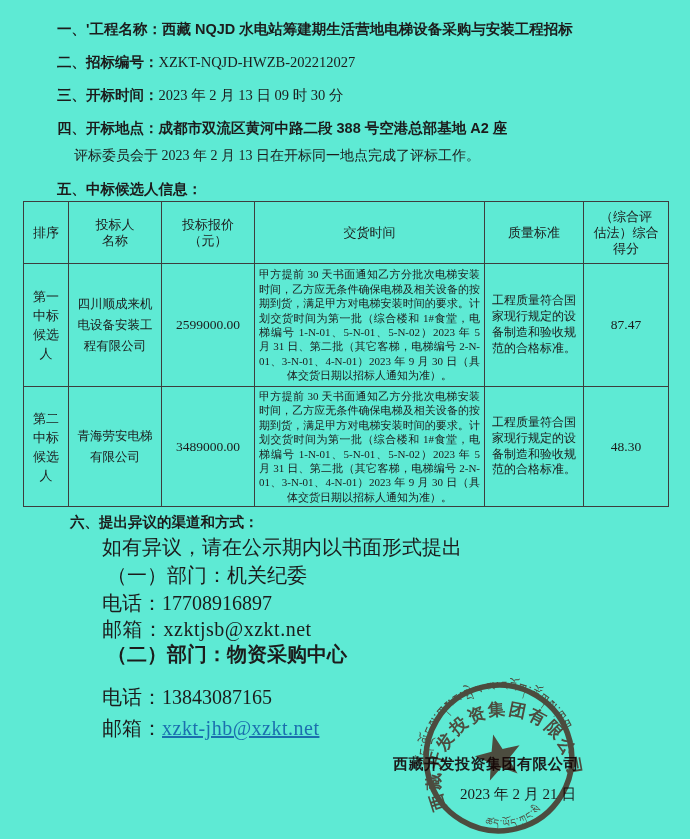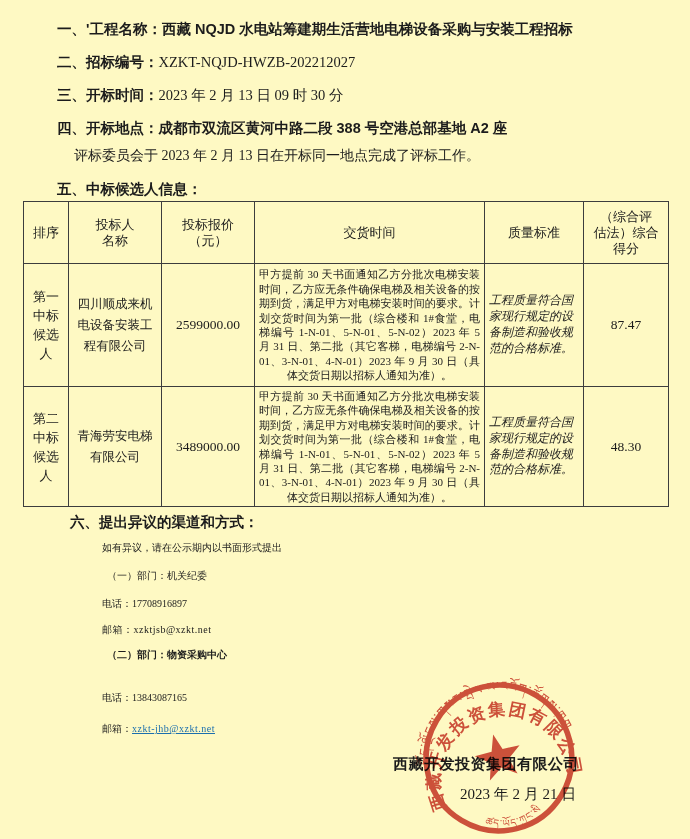--- a/index.html
+++ b/index.html
@@ -1,18 +1,18 @@
 <!DOCTYPE html>
 <html><head>
 <meta charset="utf-8">
 <style>
   html,body{margin:0;padding:0;background:#e8e8e8;}
   .page{
     position:relative;width:690px;height:839px;margin:0 auto;
-    background:#fef9c3;color:#1c1c1c;overflow:hidden;
+    background:#5eead4;color:#1c1c1c;overflow:hidden;
     font-family:"Liberation Serif","DejaVu Serif",serif;
   }
   
   .item{margin:0 0 15px 57px;font-size:14.5px;line-height:18px;}
   .item-label{font-weight:bold;font-family:"Liberation Sans","DejaVu Sans",sans-serif;}
   .val-bold{font-weight:bold;font-family:"Liberation Sans","DejaVu Sans",sans-serif;}
   .item-first{margin-top:20px;}
   .item-four{margin-bottom:0;}
   .cont-line{margin:10px 0 0 74px;font-size:14px;line-height:18px;}
   .item-five{margin-top:15px;margin-bottom:0;}
@@ -20,25 +20,25 @@
   table.bid{border-collapse:collapse;table-layout:fixed;width:645px;margin:3px 0 0 23px;}
   table.bid td,table.bid th{border:1px solid #3d3d3d;padding:2px 4px;font-weight:normal;vertical-align:middle;}
   tr.hdr{height:62px;}
   tr.r1{height:123px;}
   tr.r2{height:113px;}
   th.pre{white-space:pre-line;font-size:13px;line-height:16px;text-align:center;}
   td.rank{font-size:13px;line-height:19px;text-align:center;word-break:break-all;padding:2px 9px;}
   td.bidder{font-size:12.5px;line-height:21px;text-align:center;word-break:break-all;padding:2px 8px;}
   td.price{font-size:13.5px;text-align:center;}
   td.delivery{font-size:11px;line-height:14.4px;text-align:justify;text-align-last:center;vertical-align:middle;word-break:break-all;padding:2px 4px;}
-  td.quality{font-size:12px;line-height:15.8px;text-align:left;word-break:break-all;padding:2px 7px;font-style:italic;}
+  td.quality{font-size:12px;line-height:15.8px;text-align:center;word-break:break-all;padding:2px 7px;}
   td.score{font-size:13.5px;text-align:center;}
   
   .sec-head{margin:6px 0 0 70px;font-size:14.5px;line-height:18px;font-weight:bold;font-family:"Liberation Sans","DejaVu Sans",sans-serif;}
-  .c-line{margin-left:102px;font-size:10px;line-height:17px;}
+  .c-line{margin-left:102px;font-size:20px;line-height:17px;}
   .m-intro{margin-top:8px;}
   .m-dept1{margin-top:11px;margin-left:107px;}
   .m-phone1{margin-top:11px;}
   .m-email1{margin-top:9px;letter-spacing:.5px;}
   .m-dept2{margin-top:8px;margin-left:107px;font-weight:bold;font-family:"Liberation Sans","DejaVu Sans",sans-serif;}
   .m-phone2{margin-top:26px;}
   .m-email2{margin-top:14px;}
   .link{color:#1b6fae;text-decoration:underline;letter-spacing:.5px;}
   .sec7{margin:7px 0 0 70px;font-size:14.5px;line-height:18px;}
   

